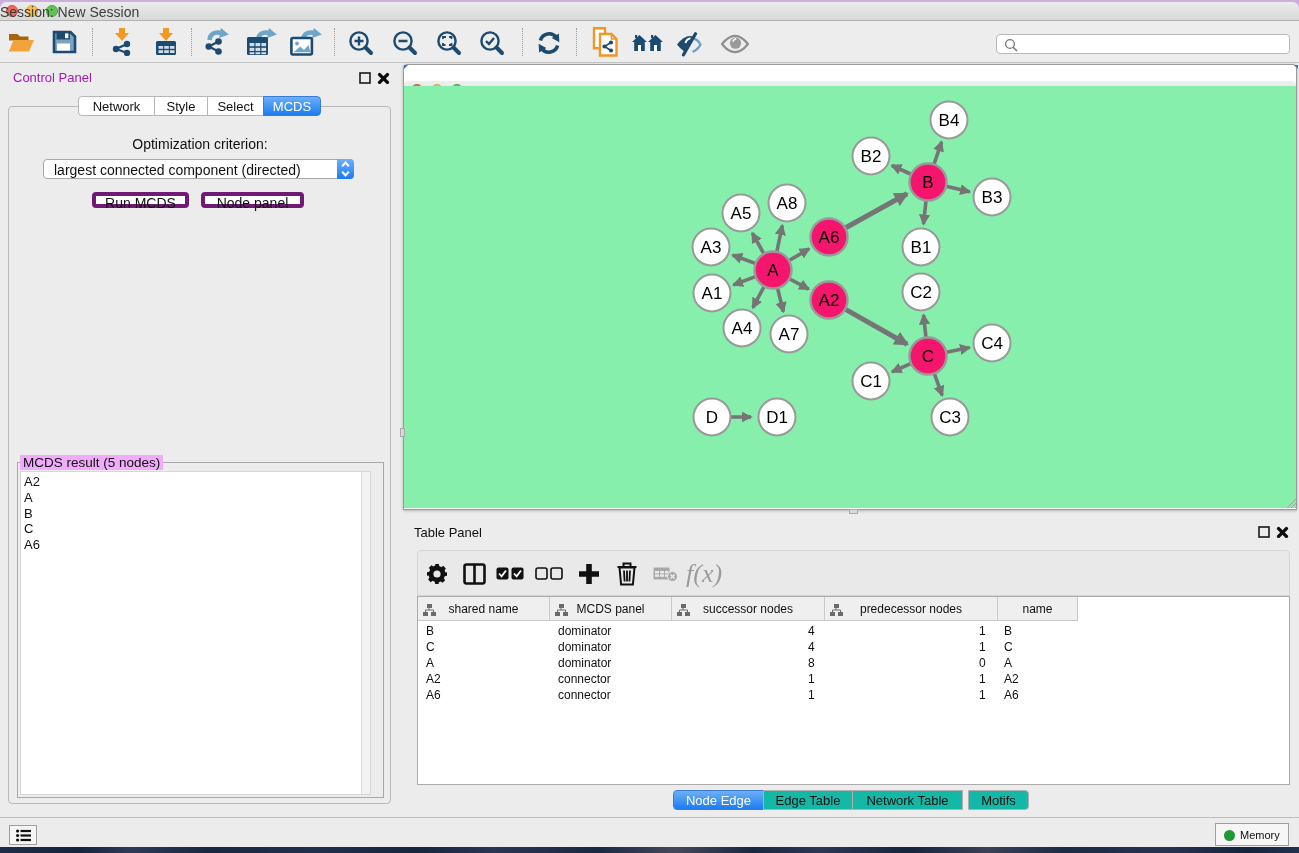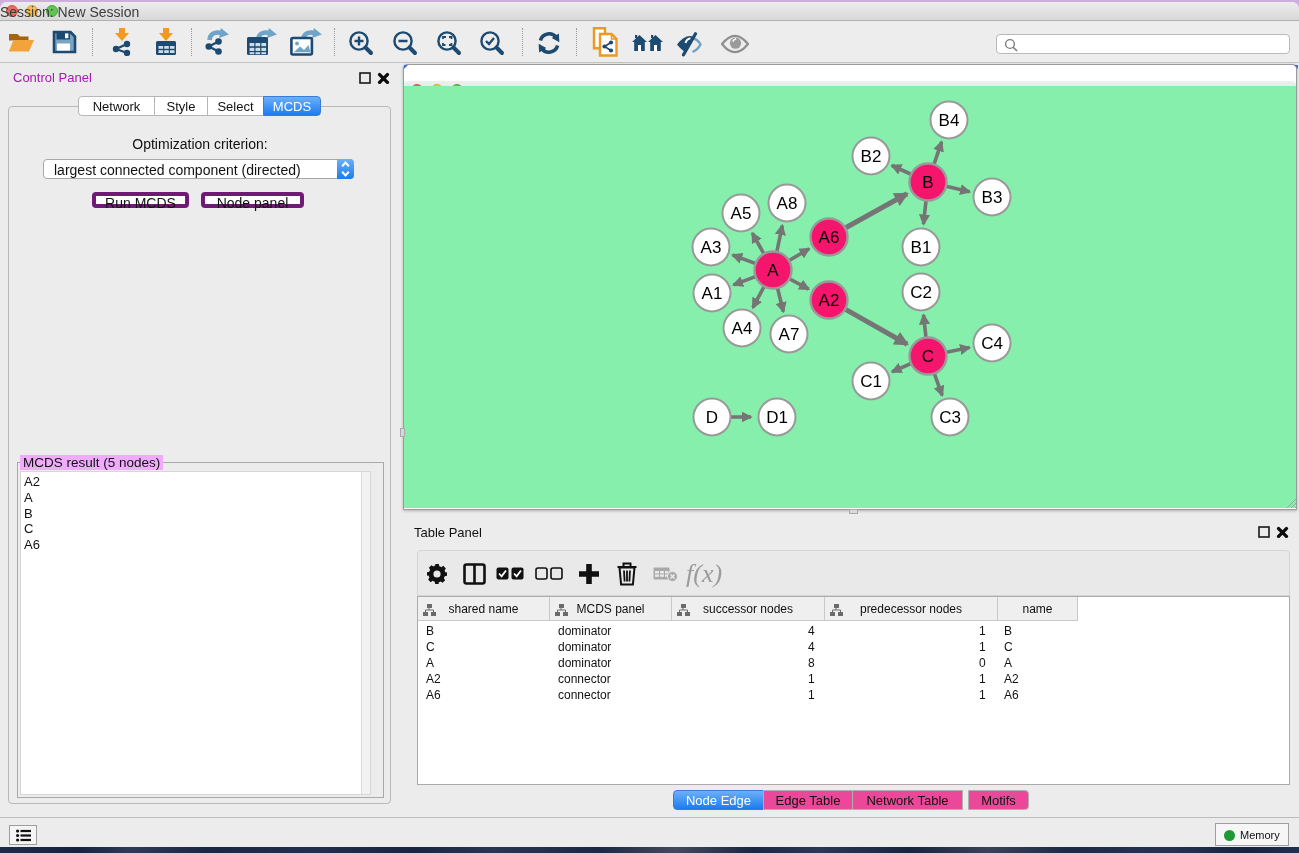--- a/index.html
+++ b/index.html
@@ -85,21 +85,21 @@
   background:#e9e9e9; border:1px solid #d4d4d4; border-radius:4px 4px 0 0; }
 #tptable { position:absolute; left:417px; top:594px; width:873px; height:189px;
   background:#fff; border:1px solid #ababab; }
 #thead { position:absolute; left:0; top:0; width:660px; height:24px;
   background:#efefef; border-bottom:1px solid #c9c9c9; font-size:12px; color:#111; }
 .thcell { position:absolute; top:0; height:24px; border-right:1px solid #c9c9c9;
   text-align:center; line-height:25px; }
 .thcell svg.hic { position:absolute; left:5px; top:7px; }
 .trow { position:absolute; left:0; width:100%; height:16px; font-size:12px; color:#111; }
 .trow span { position:absolute; top:1px; }
-.btab { position:absolute; top:788px; height:20px; background:#ec4899; border:1px solid #b0b0b0;
+.btab { position:absolute; top:788px; height:20px; background:#14b8a6; border:1px solid #b0b0b0;
   font-size:13px; color:#111; text-align:center; line-height:19px; }
 .btab.sel { background:linear-gradient(#6cb0f8,#1d7bf0); color:#fff; border-color:#3a7ad8; }
 </style>
 </head>
 <body>
 <div style="position:absolute; left:0; top:0; width:1299px; height:10px; background:#cdafdf;"></div>
 <div style="position:absolute; left:0; top:0; width:1px; height:120px; background:#cdafdf;"></div>
 <div style="position:absolute; right:0; top:0; width:1px; height:120px; background:#cdafdf;"></div>
 <div id="appwin">
   <div id="titlebar">

